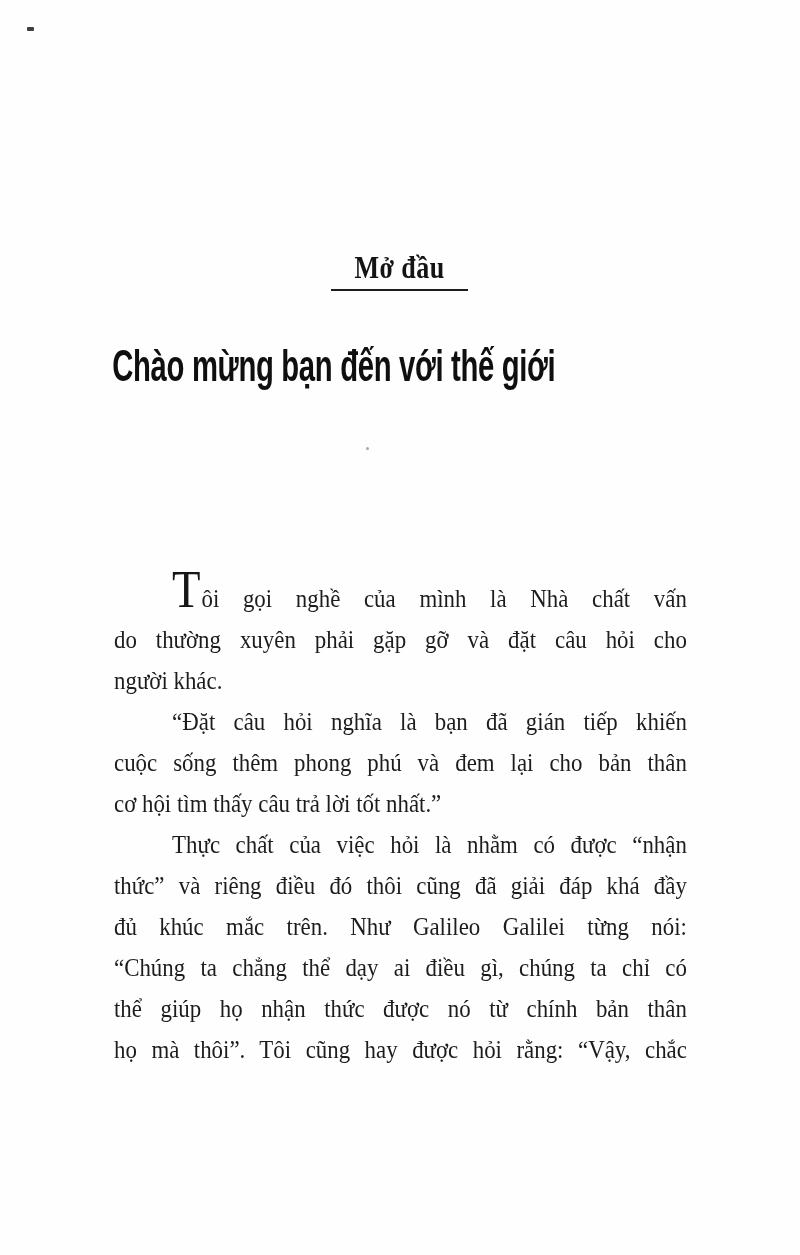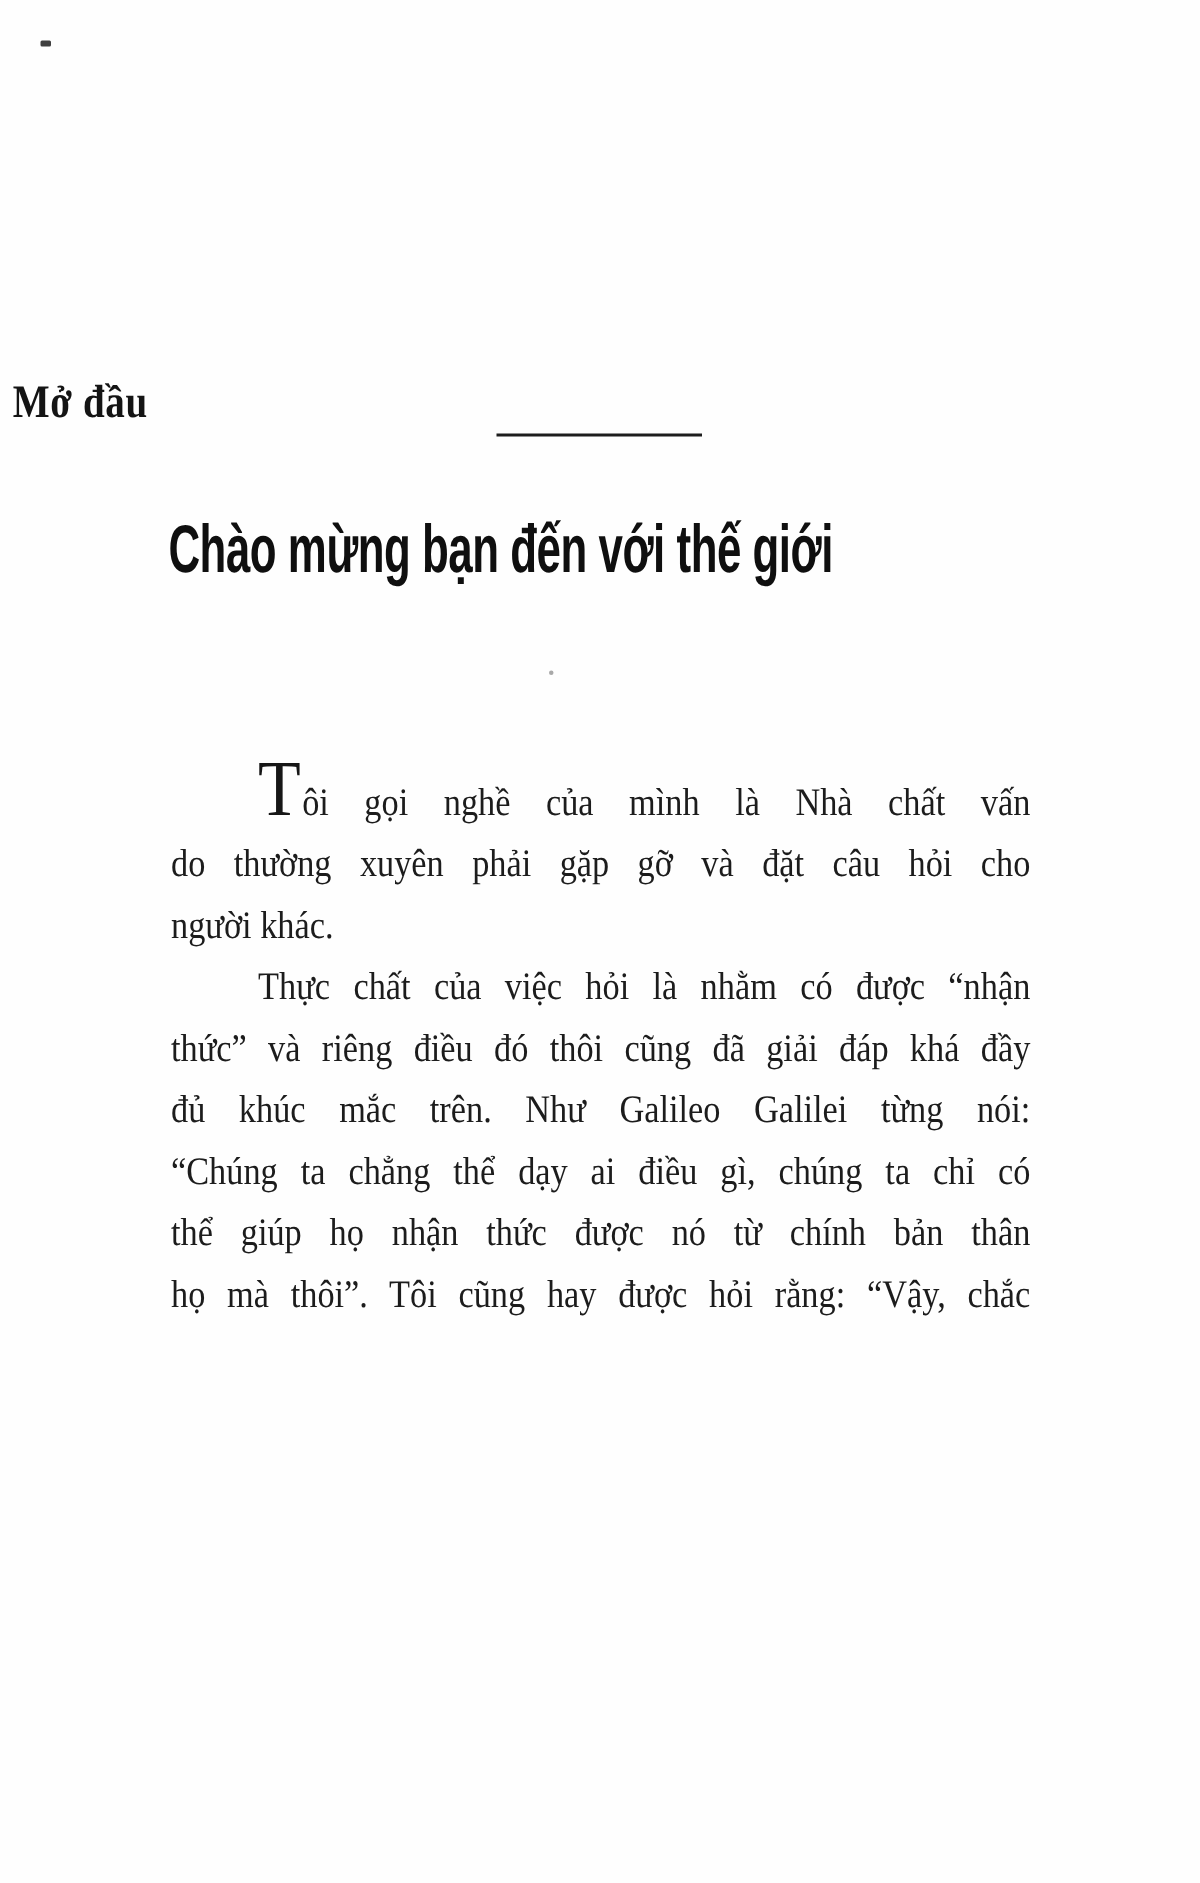--- a/index.html
+++ b/index.html
@@ -14,42 +14,42 @@
   .page{position:absolute;inset:0;background:#fefefe;}
 
   
   .speck{position:absolute;background:#3f3f3f;border-radius:1px;}
   .s1{left:27px;top:27px;width:7px;height:4px;}
   .s2{left:366px;top:447px;width:3px;height:3px;background:#a9a9a9;border-radius:50%;}
 
   
   .section-heading{
     position:absolute;top:250px;left:0;width:800px;
-    font-weight:700;font-size:31px;line-height:36px;
+    text-align:center;font-weight:700;font-size:31px;line-height:36px;
     color:#141414;
   }
   .section-heading .squeeze{display:inline-block;transform:scaleX(0.84);transform-origin:50% 50%;letter-spacing:0.5px;}
   .heading-rule{
     position:absolute;top:289px;left:331px;width:137px;height:2px;
     background:#1d1d1d;
   }
 
   
   .chapter-title{
     position:absolute;top:340px;left:0;width:800px;
     font-family:"Liberation Sans","DejaVu Sans",sans-serif;
     font-weight:700;font-size:45px;line-height:52px;color:#0f0f0f;
     text-align:center;
   }
   .title-line{width:668px;display:flex;justify-content:center;}
   .title-line .squeeze{display:inline-block;white-space:nowrap;transform:scaleX(0.65);transform-origin:50% 50%;letter-spacing:-0.5px;}
 
   
   .bodytext{
-    position:absolute;left:114px;top:514px;width:573px;
+    position:absolute;left:114px;top:578px;width:573px;
     font-size:26px;color:#1c1c1c;
   }
   .line{
     width:651px;height:41px;line-height:41px;
     transform:scaleX(0.88);transform-origin:0 50%;
     text-align:justify;text-align-last:justify;
     white-space:nowrap;
     box-sizing:border-box;
   }
   .line.indent{padding-left:66px;}
@@ -78,20 +78,25 @@
 
   <div class="bodytext">
 
     <div class="para">
       <div class="line indent"><span class="dropcap">T</span><span>ôi gọi nghề của mình là Nhà chất vấn</span></div>
       <div class="line">do thường xuyên phải gặp gỡ và đặt câu hỏi cho</div>
       <div class="line last">người khác.</div>
     </div>
 
 
+    <div class="para">
+      <div class="line indent">“Đặt câu hỏi nghĩa là bạn đã gián tiếp khiến</div>
+      <div class="line">cuộc sống thêm phong phú và đem lại cho bản thân</div>
+      <div class="line last">cơ hội tìm thấy câu trả lời tốt nhất.”</div>
+    </div>
 
     <div class="para">
       <div class="line indent">Thực chất của việc hỏi là nhằm có được “nhận</div>
       <div class="line">thức” và riêng điều đó thôi cũng đã giải đáp khá đầy</div>
       <div class="line">đủ khúc mắc trên. Như Galileo Galilei từng nói:</div>
       <div class="line">“Chúng ta chẳng thể dạy ai điều gì, chúng ta chỉ có</div>
       <div class="line">thể giúp họ nhận thức được nó từ chính bản thân</div>
       <div class="line">họ mà thôi”. Tôi cũng hay được hỏi rằng: “Vậy, chắc</div>
     </div>
 

